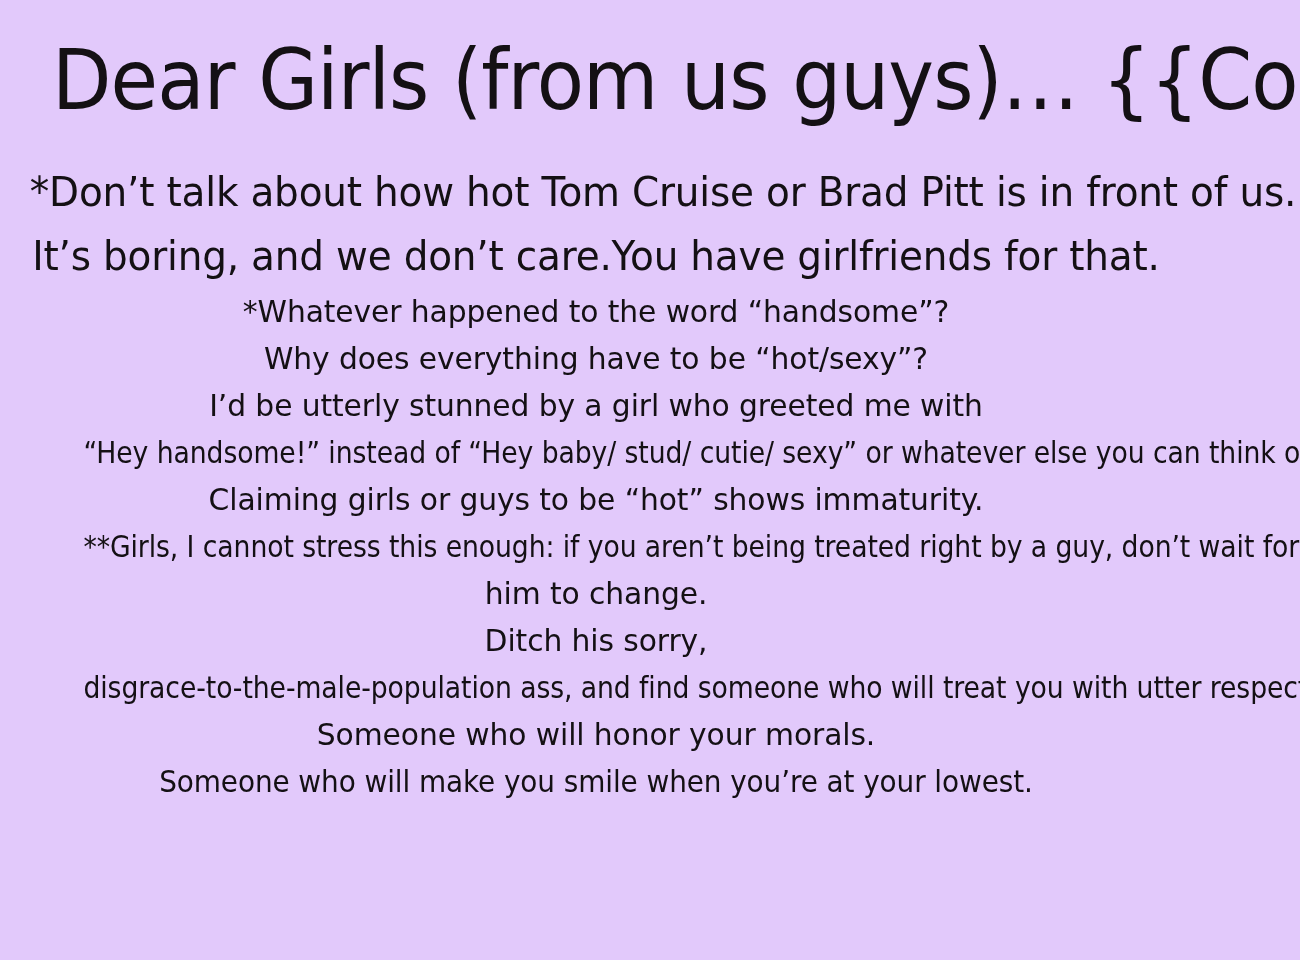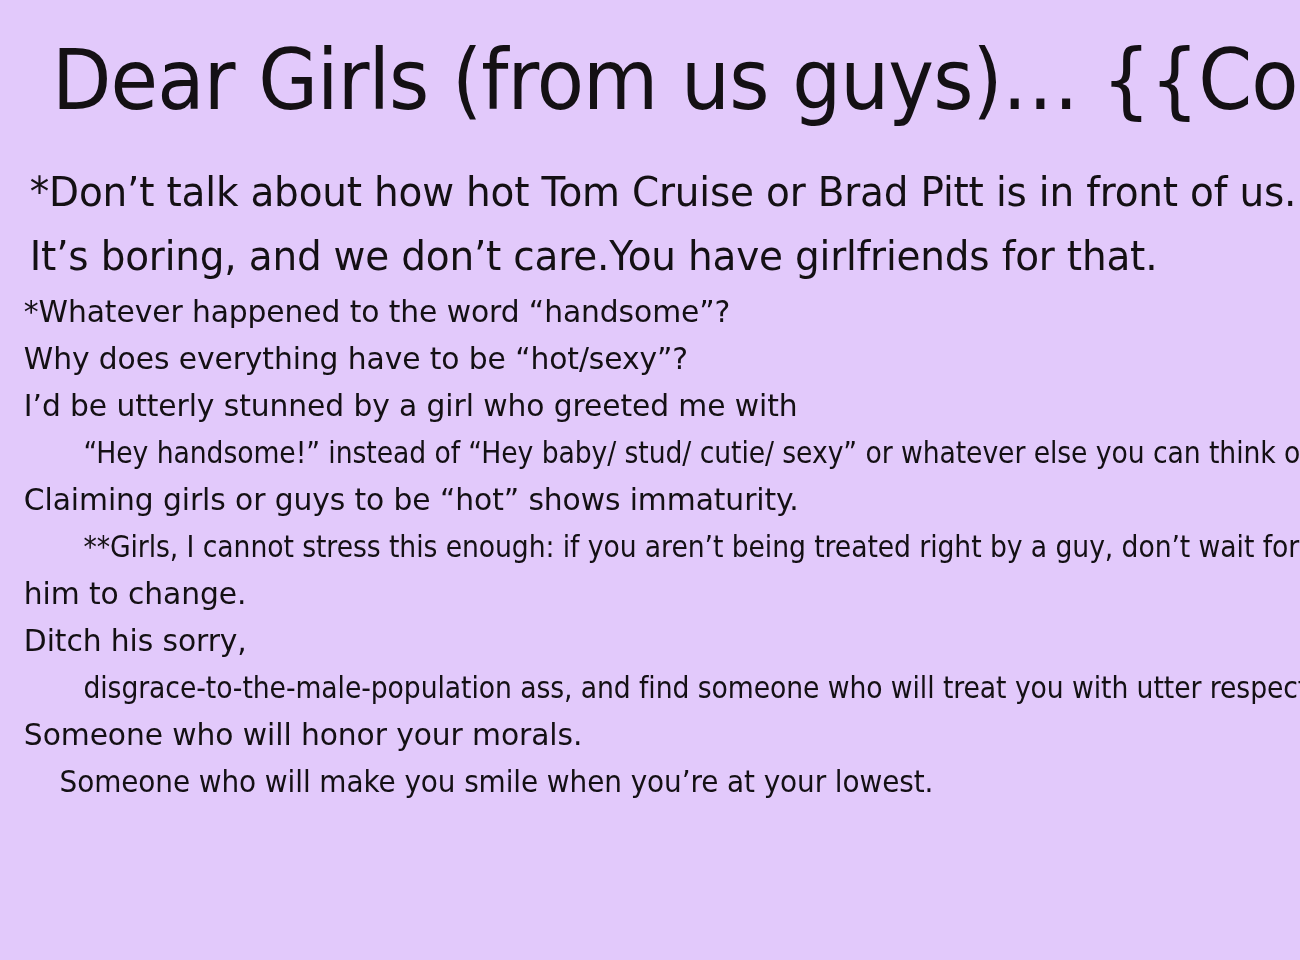--- a/index.html
+++ b/index.html
@@ -37,21 +37,21 @@
     white-space: nowrap;
     transform: scaleX(0.92);
     transform-origin: 50% 50%;
   }
   
   .body-block {
     position: absolute;
     left: 0;
     top: 160px;
     width: 1192px;
-    text-align: left;
+    text-align: center;
     color: #141014;
     font-family: "DejaVu Sans", sans-serif;
   }
   .line {
     display: block;
     white-space: nowrap;
     color: #141014;
   }
   
   .line.lg {

